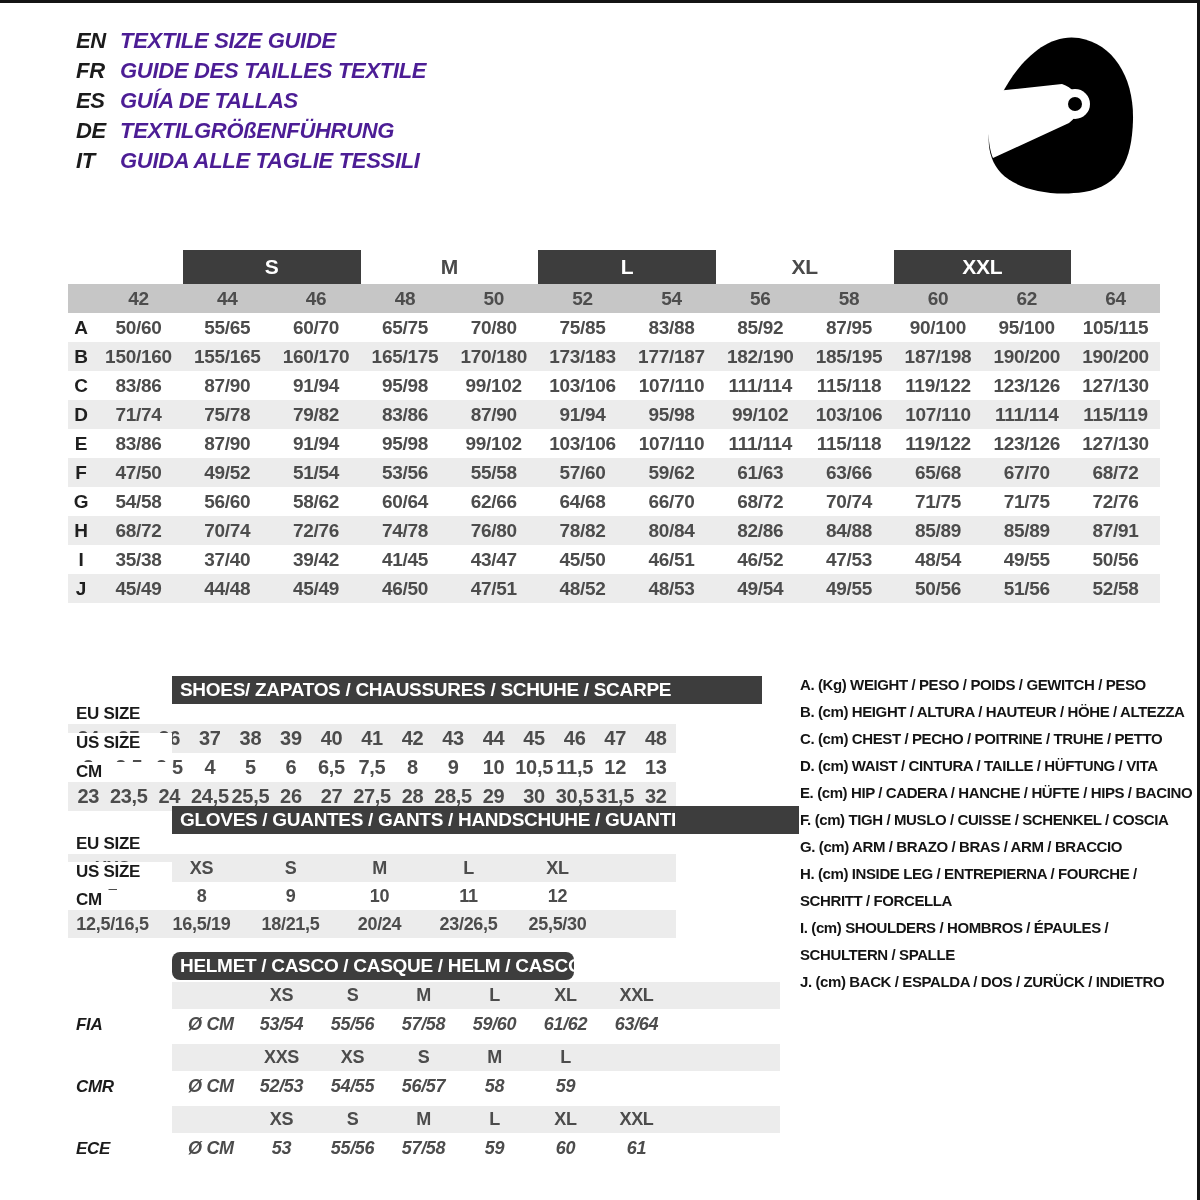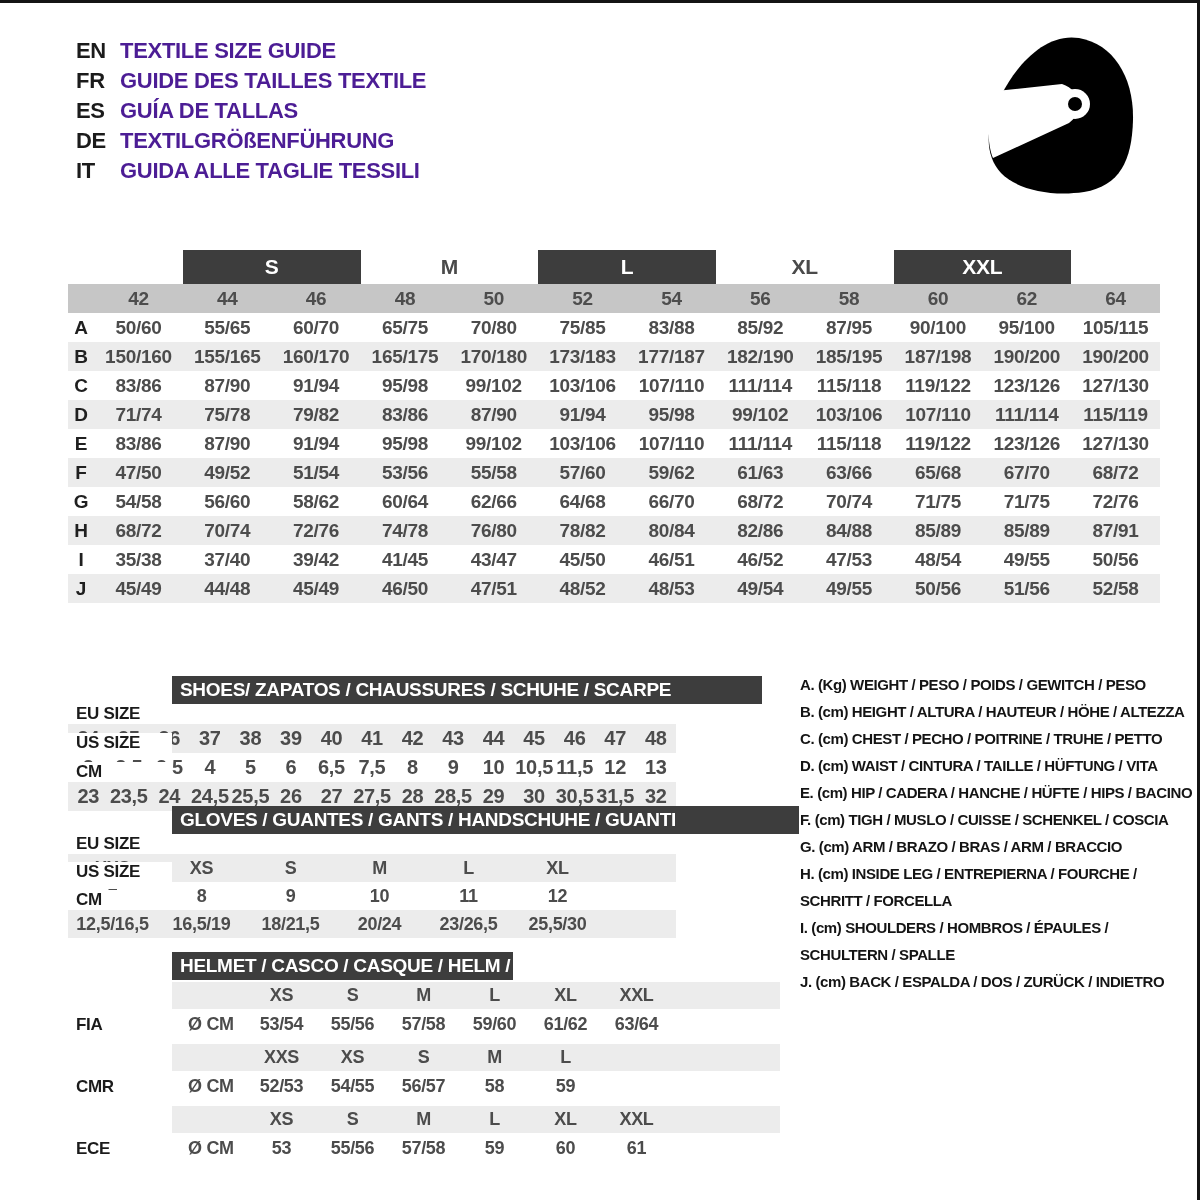--- a/index.html
+++ b/index.html
@@ -9,21 +9,21 @@
     font-family:"Liberation Sans", sans-serif;
     position:relative;
     overflow:hidden;
     letter-spacing:-0.3px;
     color:#222;
   }
   .edge-top { position:absolute; left:0; top:0; width:1200px; height:3px; background:#141414; }
   .edge-right { position:absolute; right:0; top:0; width:3px; height:1200px; background:#141414; }
 
   
-  .lang-list { position:absolute; left:76px; top:36px; }
+  .lang-list { position:absolute; left:76px; top:26px;font-style:italic; }
   .lang-row { display:flex; align-items:center; height:30px; }
   .lang-code { width:44px; font-weight:bold; font-size:22px; color:#1b1b1b; }
   .lang-title { font-weight:bold; font-size:22px; color:#4c1d95; white-space:nowrap; }
 
   
   .helmet-icon { position:absolute; left:984px; top:36px; width:152px; height:158px; }
 
   
   .textile { position:absolute; left:68px; top:250px; width:1092px; }
   .t-grid { display:grid; grid-template-columns:26px repeat(12, 1fr); }
@@ -46,40 +46,40 @@
 
   
   .section { position:absolute; left:68px; width:712px; }
   .sec-bar {
     margin-left:104px; background:var(--bar); color:#fff;
     font-weight:bold; font-size:19px; height:28px;
     display:flex; align-items:center; padding-left:8px; white-space:nowrap;
   }
   #shoes .sec-bar { width:590px; }
   #gloves .sec-bar { width:627px; }
-  #helmet .sec-bar { width:341px; }
+  #helmet .sec-bar { width:402px;border-radius:8px; }
 
   .sec-row { display:flex;flex-direction:column; }
   .sec-label, .hm-label {
     width:104px; display:flex; align-items:center; padding-left:8px;
     font-weight:bold; font-size:17px; color:#1b1b1b; background:#fff; white-space:nowrap;
   }
   .sec-data { width:608px; display:grid; }
   .sec-row.band .sec-data { background:var(--alt); }
   #shoes .sec-row { height:29px; }
   #shoes .sec-data { grid-template-columns:repeat(15, 1fr); }
   #shoes .cell { font-size:20px; height:29px; }
   #gloves .sec-row { height:28px; }
   #gloves .sec-data { grid-template-columns:repeat(6, 89px) 1fr; }
   #gloves .cell { font-size:18px; height:28px; }
 
   .hm-row { display:flex; }
   .hm-sizes { height:27px; margin-top:4px; }
   .sec-bar + .hm-sizes { margin-top:2px; }
-  .hm-vals { height:31px; }
+  .hm-vals { height:31px;font-style:italic; }
   .hm-data { width:608px; display:grid; grid-template-columns:74px repeat(6, 71px) 1fr; }
   .hm-data.band { background:var(--alt); }
   .hm-cell {
     display:flex; align-items:center; justify-content:center;
     font-weight:bold; font-size:18px; color:var(--value); white-space:nowrap;
   }
   .hm-cell.unit { justify-content:flex-start; padding-left:16px; }
 
   
   .legend { position:absolute; left:800px; top:671px; width:420px; }

